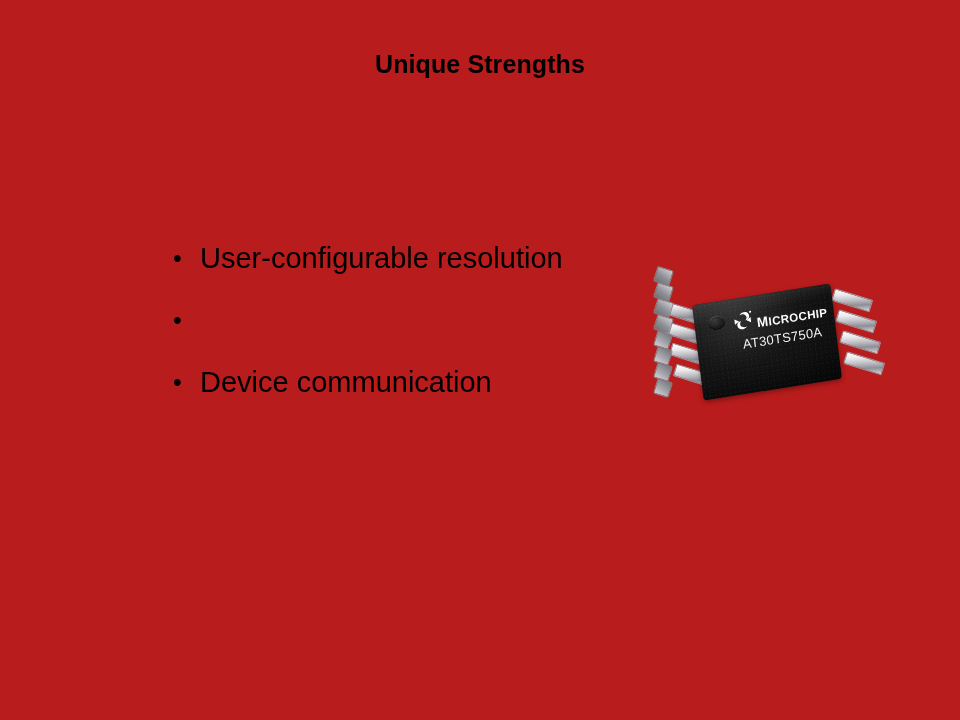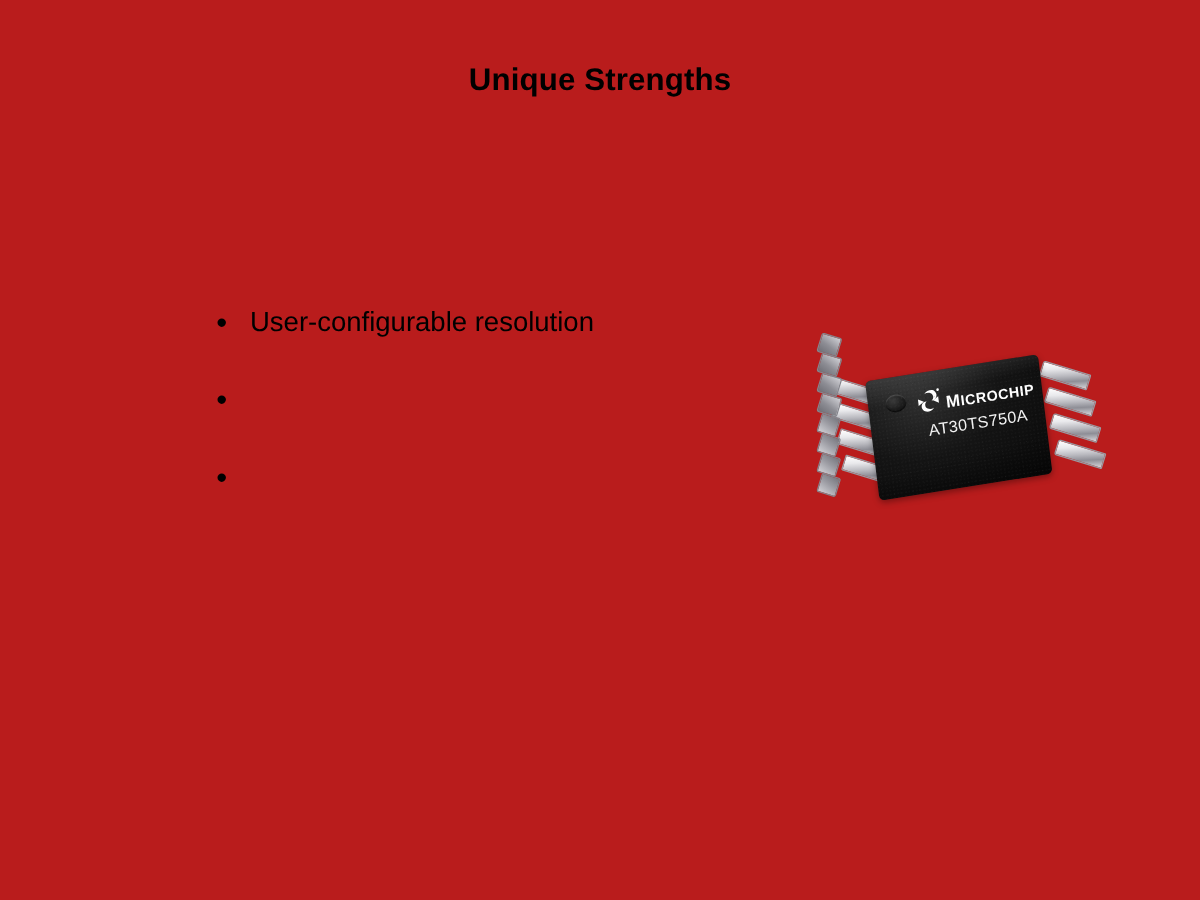--- a/index.html
+++ b/index.html
@@ -50,21 +50,21 @@
     width: 32px;
     flex: 0 0 32px;
     font-size: 25px;
     line-height: 30px;
     color: #000000;
     text-align: left;
     padding-left: 5px;
     box-sizing: border-box;
   }
   .bullet-text {
-    font-size: 22px;
+    font-size: 29px;
     line-height: 30px;
     color: #000000;
     white-space: nowrap;
   }
 
   
   .chip-photo {
     position: absolute;
     left: 655px;
     top: 268px;
@@ -217,20 +217,21 @@
       <span class="bullet-mark">•</span>
       <span class="bullet-text">User-configurable resolution</span>
     </div>
 
     <div class="bullet-item">
       <span class="bullet-mark">•</span>
     </div>
 
     <div class="bullet-item">
       <span class="bullet-mark">•</span>
+      <span class="bullet-text">Device communication</span>
     </div>
 
   </div>
 
   <div class="chip-photo">
     <div class="chip-stage">
 
       <div class="lead-left-knee" style="left:40px; top:38px;"></div>
       <div class="lead lead-left" style="left:6px;  top:44px;"></div>
 

